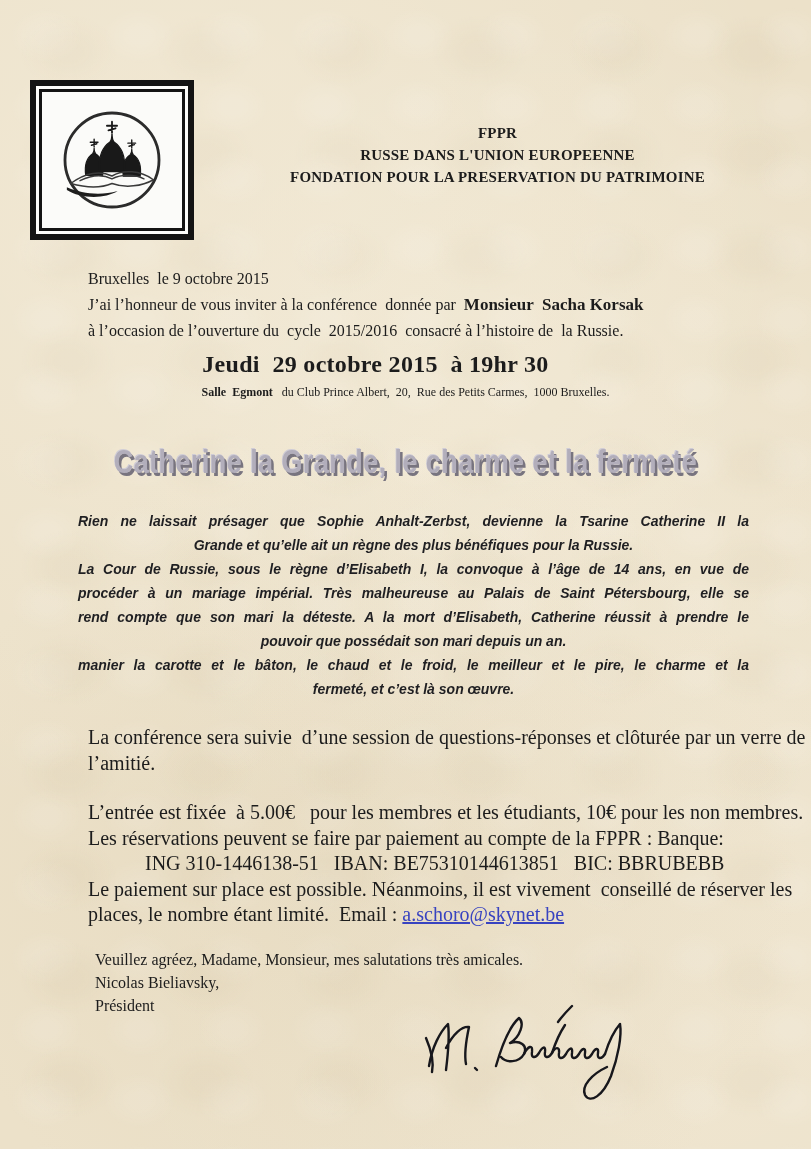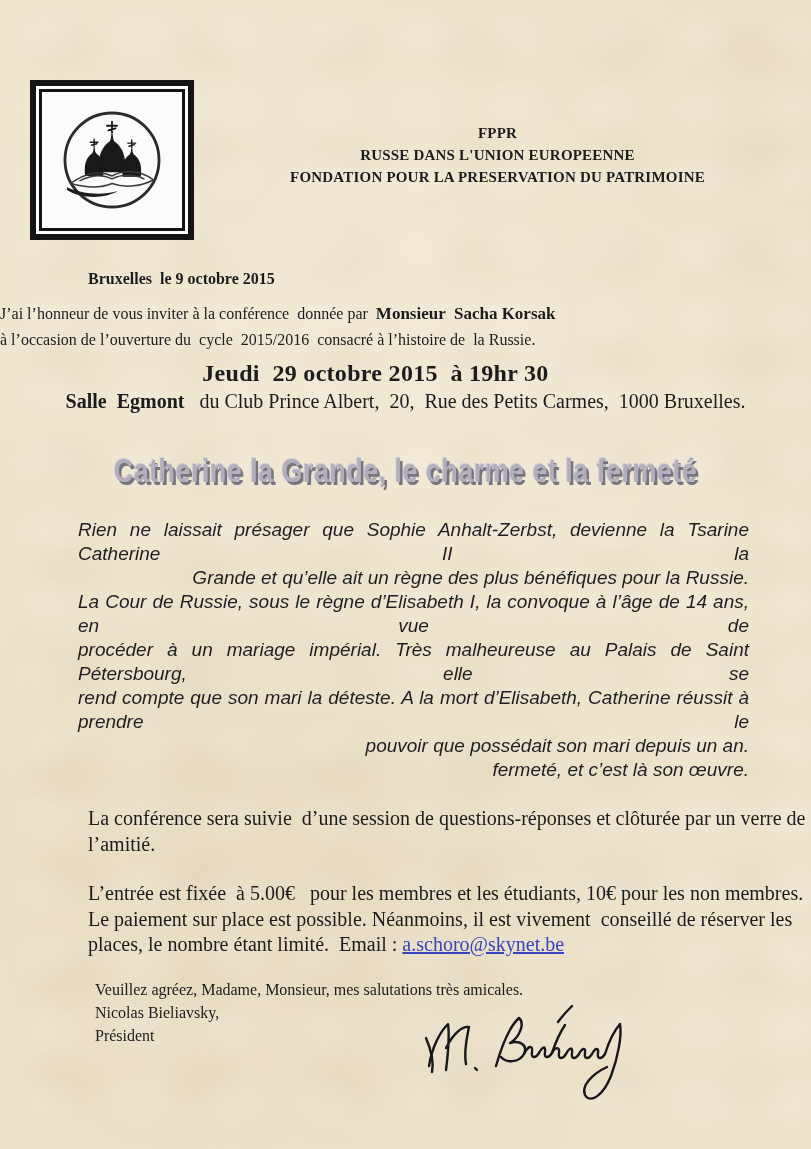--- a/index.html
+++ b/index.html
@@ -41,55 +41,55 @@
     padding:42px 30px 0 20px;
     font-weight:bold;
     font-size:15px;
     line-height:22px;
     letter-spacing:.2px;
   }
   
   .line{white-space:pre;font-size:16px;line-height:26px;}
   .b{font-weight:bold;}
   .big-b{font-weight:bold;font-size:17px;}
-  .date{margin:26px 0 9px 88px;font-weight:bold;}
+  .date{margin:26px 0 0 88px;}
   .salutation{margin:22px 0 0 88px;}
-  .intro{}
+  .intro{margin-left:88px;}
   .event-datetime{
     text-align:center;
     font-weight:bold;font-size:24px;line-height:30px;
     margin:5px 60px 0 0;
     letter-spacing:.3px;
     white-space:pre;
   }
-  .venue{text-align:center;white-space:pre;font-size:20px;line-height:23px;margin-top:2px;}
+  .venue{text-align:center;white-space:pre;font-size:12px;line-height:23px;margin-top:2px;}
   
   .banner{
     margin-top:39px;
     text-align:center;
     font-family:"Liberation Sans", sans-serif;
     font-weight:bold;
     font-size:33px;
     color:#b2aebb;
     text-shadow:3px 3px 0 #78747f, -1px -1px 0 #cfccd6;
     transform:scaleX(0.82);
     transform-origin:50% 50%;
     letter-spacing:0.5px;
     white-space:pre;
   }
   
   .abstract{
     margin:28px 62px 0 78px;
     font-family:"Liberation Sans", sans-serif;
-    font-weight:normal;font-style:italic;
-    font-size:19px;line-height:24px;
+    font-weight:bold;font-style:italic;
+    font-size:14px;line-height:24px;
     color:#1f1f22;
   }
   .al{text-align:justify;text-align-last:justify;}
-  .ae{text-align:right;}
+  .ae{text-align:center;}
   .para{margin:24px 50px 0 88px;}
   .pricing{}
   .pline{white-space:pre;font-size:20px;line-height:25.5px;}
   .bank{padding-left:57px;}
   .email-link{color:#3843c0;text-decoration:underline;cursor:pointer;}
   .signoff{margin:20px 50px 0 95px;}
   .sline{white-space:pre;font-size:16px;line-height:23px;}
   .signature{position:absolute;left:412px;top:992px;}
 </style>
 </head>
@@ -149,30 +149,33 @@
 
   <div class="banner">Catherine la Grande, le charme et la fermeté</div>
 
   <div class="abstract">
     <div class="al">Rien ne laissait présager que Sophie Anhalt-Zerbst, devienne la Tsarine Catherine II la</div>
     <div class="ae">Grande et  qu’elle ait un  règne des plus bénéfiques pour la Russie.</div>
     <div class="al">La Cour de Russie, sous le règne d’Elisabeth I, la convoque à l’âge de 14 ans, en vue de</div>
     <div class="al">procéder à un mariage impérial. Très malheureuse au Palais de Saint Pétersbourg, elle se</div>
     <div class="al">rend compte que son mari la déteste. A la mort d’Elisabeth, Catherine réussit à prendre le</div>
     <div class="ae">pouvoir que possédait son mari depuis un an.</div>
+    <div class="al">manier la carotte et le bâton, le chaud et le froid, le meilleur et le pire, le charme et la</div>
     <div class="ae">fermeté, et c’est là son œuvre.</div>
   </div>
 
   <div class="para">
     <div class="pline">La conférence sera suivie  d’une session de questions-réponses et clôturée par un verre de</div>
     <div class="pline">l’amitié.</div>
   </div>
 
   <div class="para pricing">
     <div class="pline">L’entrée est fixée  à 5.00€   pour les membres et les étudiants, 10€ pour les non membres.</div>
+    <div class="pline">Les réservations peuvent se faire par paiement au compte de la FPPR : Banque:</div>
+    <div class="pline bank">ING 310-1446138-51   IBAN: BE75310144613851   BIC: BBRUBEBB</div>
     <div class="pline">Le paiement sur place est possible. Néanmoins, il est vivement  conseillé de réserver les</div>
     <div class="pline"><span>places, le nombre étant limité.  Email : </span><span class="email-link">a.schoro@skynet.be</span></div>
   </div>
 
   <div class="signoff">
     <div class="sline">Veuillez agréez, Madame, Monsieur, mes salutations très amicales.</div>
     <div class="sline">Nicolas Bieliavsky,</div>
     <div class="sline">Président</div>
   </div>
 

